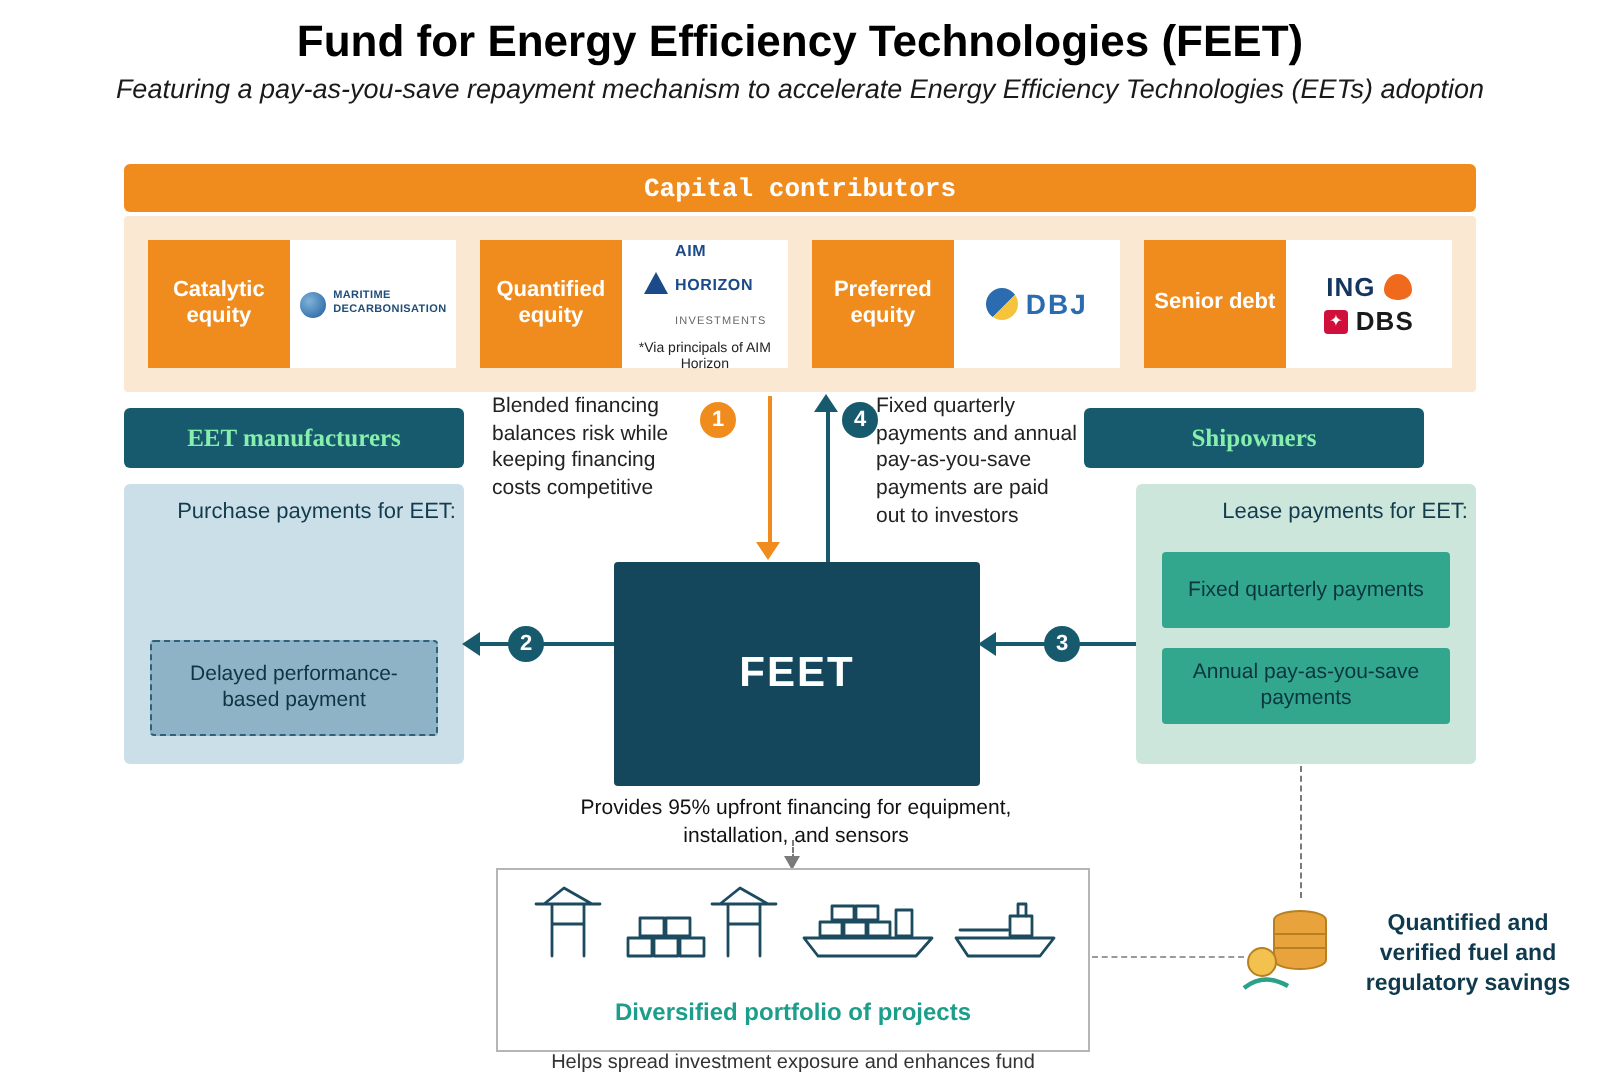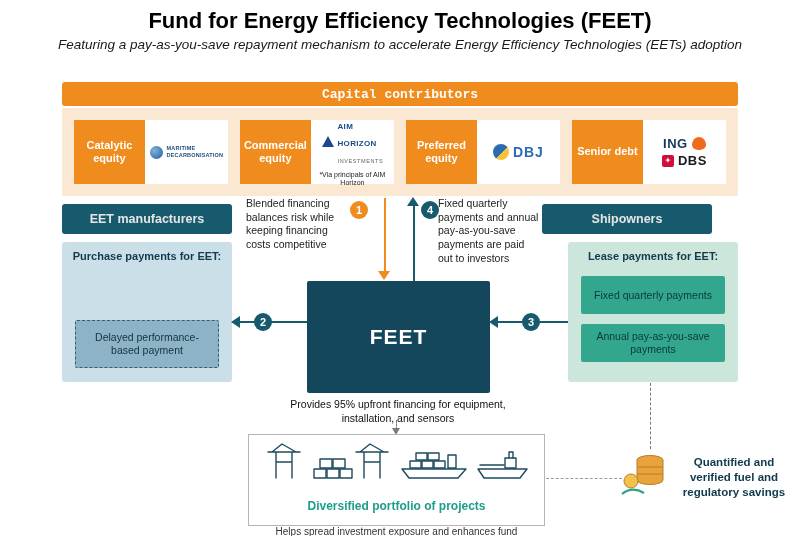--- a/index.html
+++ b/index.html
@@ -35,28 +35,28 @@
   .cap-note { font-size:7px; color:#222; text-align:center; line-height:1.2; margin-top:2px; }
   .dbj-globe { width:16px; height:16px; border-radius:50%; background:linear-gradient(135deg,#2B6CB0 55%, #F5C43C 55%); flex:0 0 auto; }
   .dbj-text { font-size:14px; font-weight:bold; color:#2B6CB0; letter-spacing:1px; }
   .ing-text { font-size:13px; font-weight:800; color:#13355E; letter-spacing:.5px; }
   .ing-lion { width:14px; height:13px; background:#F06A1D; border-radius:50% 50% 45% 45% / 62% 62% 38% 38%; }
   .dbs-mark { width:12px; height:12px; background:#D0103A; border-radius:2px; color:#fff; font-size:8px;
     display:flex; align-items:center; justify-content:center; }
   .dbs-text { font-size:13px; font-weight:800; color:#1a1a1a; letter-spacing:.5px; }
 
   
-  .side-header { width:170px; height:30px; background:#175A6E; border-radius:3px; color:#e5e5e5;
-    display:flex; align-items:center; justify-content:center; font-size:12.5px; font-weight:bold; }
+  .side-header { width:170px; height:30px; background:#175A6E; border-radius:3px; color:#86efac;
+    display:flex; align-items:center; justify-content:center; font-size:12.5px; font-weight:bold;font-family:Liberation Serif, serif; }
   .hdr-left { left:62px; top:204px; }
   .hdr-right { left:542px; top:204px; }
   .panel { width:170px; height:140px; border-radius:3px; }
   .panel-blue { left:62px; top:242px; background:#CBDFE9; }
   .panel-green { left:568px; top:242px; background:#CDE6DC; }
-  .panel-title { position:absolute; top:8px; left:4px; right:4px; text-align:center; font-size:11px; font-weight:bold; color:#123B4D; }
+  .panel-title { position:absolute; top:8px; left:4px; right:4px; text-align:right; font-size:11px; font-weight:normal; color:#123B4D; }
   .pay-box { position:absolute; left:13px; right:13px; display:flex; align-items:center; justify-content:center;
     text-align:center; font-size:10.5px; color:#0F3442; line-height:1.2; border-radius:2px; padding:2px 6px; }
   .pay-blue { background:#85AABF; }
   .pay-blue-dashed { background:#8FB3C6; border:1.5px dashed #2F6077; }
   .pay-teal { background:#33A78D; color:#0B3640; }
   .pb1 { top:34px; height:34px; }
   .pb2 { top:78px; height:48px; }
   .pt1 { top:34px; height:38px; }
   .pt2 { top:82px; height:38px; }
 
@@ -129,21 +129,21 @@
             <span class="mdc-mark"></span>
             <span class="mdc-text">
               <span>MARITIME</span><br>
               <span>DECARBONISATION</span>
             </span>
           </div>
         </div>
       </div>
 
       <div class="cap-box">
-        <div class="cap-label">Commercial equity</div>
+        <div class="cap-label">Quantified equity</div>
         <div class="cap-logo">
           <div class="logo-row">
             <span class="aim-mark"></span>
             <span class="aim-text">
               <span class="aim-main">AIM</span><br>
               <span class="aim-main">HORIZON</span><br>
               <span class="aim-sub">INVESTMENTS</span>
             </span>
           </div>
           <div class="cap-note">*Via principals of AIM Horizon</div>

